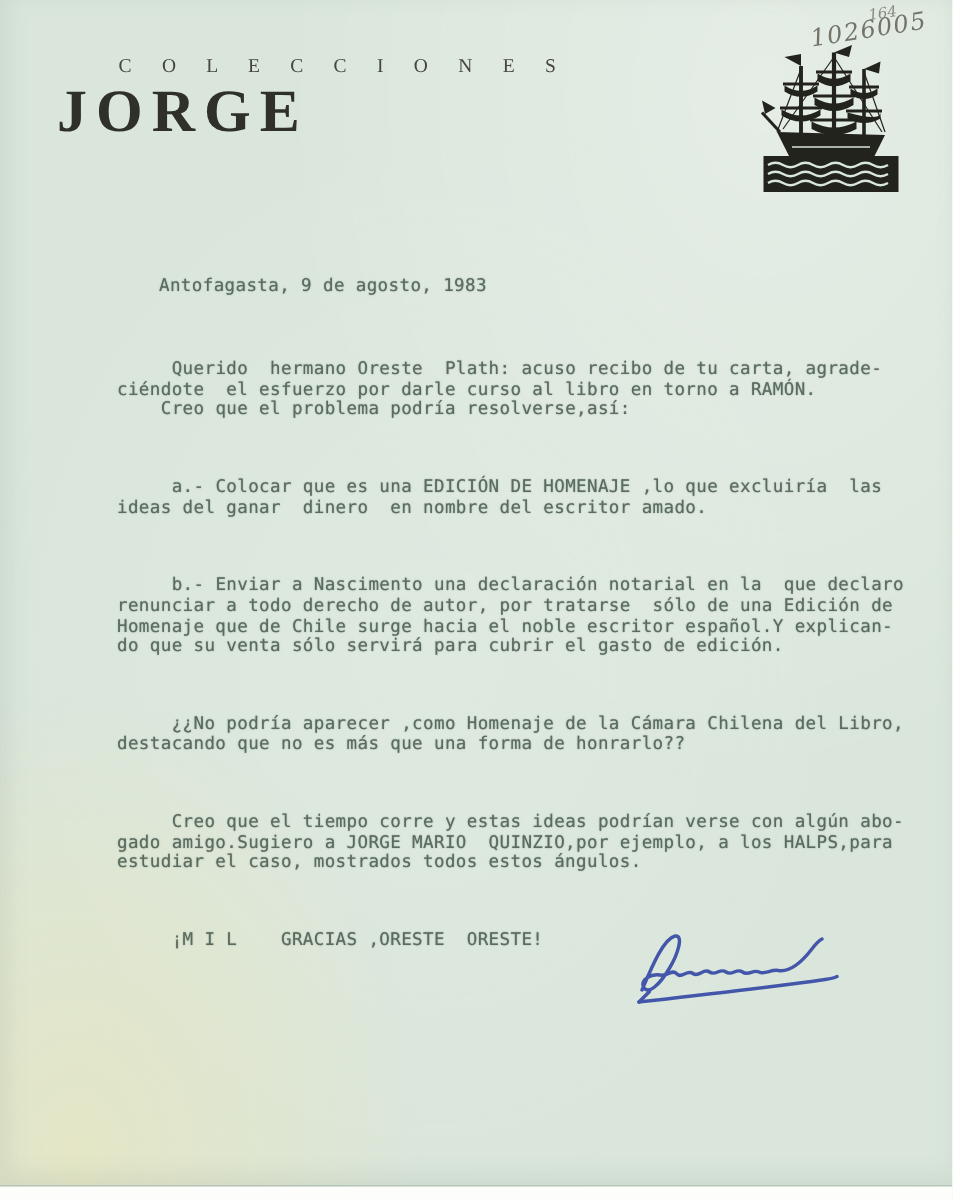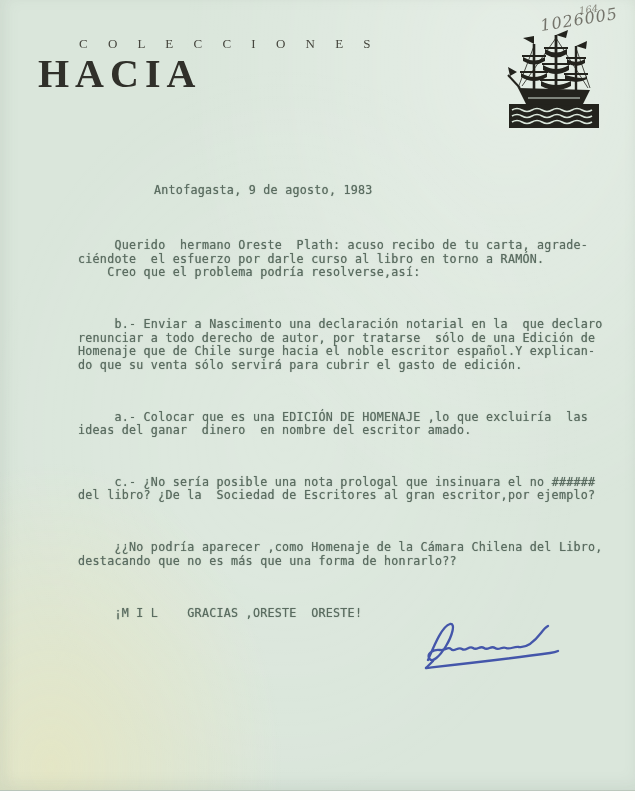--- a/index.html
+++ b/index.html
@@ -46,35 +46,35 @@
     font-size:16px; letter-spacing:1px; color:#73736a; transform:rotate(-9deg);
   }
   .letter-body {
     position:absolute; left:62px; top:157px; width:558px;
     font-family:"DejaVu Sans Mono", monospace;
     font-size:11.7px; line-height:13.6px; letter-spacing:0.25px;
     color:#5a6c60; white-space:pre-wrap;
     text-shadow:0 0 0.9px rgba(90,108,96,0.75);
     filter:blur(0.25px);
   }
-  .date-line { margin:0 0 14px 92px; }
+  .date-line { margin:0 0 14px 44px; }
   .par { margin:0 0 11px 16px; }
   .signature { position:absolute; left:398px; top:616px; }
 </style>
 </head>
 <body>
 
 <div class="scan">
   <div class="paper"></div>
 
   <div class="annot-small">164</div>
   <div class="annot-big">1026005</div>
 
   <div class="collection-label">C O L E C C I O N E S</div>
-  <div class="letterhead-title">HACIA</div>
+  <div class="letterhead-title">JORGE</div>
 
   <div class="ship">
     <svg width="98" height="100" viewBox="0 0 98 100">
       <g stroke="#23231d" fill="#23231d">
         <rect x="3" y="74" width="90" height="24" stroke="none"></rect>
         <path d="M12 58 L84 60 L76 76 L20 74 Z" stroke="none"></path>
         <line x1="14" y1="58" x2="2" y2="45" stroke-width="2"></line>
         <path d="M4 46 l-2 -9 l9 5 z" stroke="none"></path>
         <line x1="28" y1="14" x2="28" y2="60" stroke-width="2.6"></line>
         <line x1="50" y1="5" x2="50" y2="62" stroke-width="2.8"></line>
@@ -108,30 +108,31 @@
         <path d="M22 68 h52" stroke-width="1"></path>
       </g>
     </svg>
   </div>
 
   <div class="letter-body">
     <div class="date-line">Antofagasta, 9 de agosto, 1983</div>
     <div class="par">     Querido  hermano Oreste  Plath: acuso recibo de tu carta, agrade-
 ciéndote  el esfuerzo por darle curso al libro en torno a RAMÓN.
     Creo que el problema podría resolverse,así:</div>
+    <div class="par">     a.- Colocar que es una EDICIÓN DE HOMENAJE ,lo que excluiría  las
+ideas del ganar  dinero  en nombre del escritor amado.</div>
     <div class="par">     b.- Enviar a Nascimento una declaración notarial en la  que declaro
 renunciar a todo derecho de autor, por tratarse  sólo de una Edición de
 Homenaje que de Chile surge hacia el noble escritor español.Y explican-
 do que su venta sólo servirá para cubrir el gasto de edición.</div>
-    <div class="par">     a.- Colocar que es una EDICIÓN DE HOMENAJE ,lo que excluiría  las
-ideas del ganar  dinero  en nombre del escritor amado.</div>
-    <div class="par">     c.- ¿No sería posible una nota prologal que insinuara el no ######
-del libro? ¿De la  Sociedad de Escritores al gran escritor,por ejemplo?</div>
     <div class="par">     ¿¿No podría aparecer ,como Homenaje de la Cámara Chilena del Libro,
 destacando que no es más que una forma de honrarlo??</div>
+    <div class="par">     Creo que el tiempo corre y estas ideas podrían verse con algún abo-
+gado amigo.Sugiero a JORGE MARIO  QUINZIO,por ejemplo, a los HALPS,para
+estudiar el caso, mostrados todos estos ángulos.</div>
     <div class="par">     ¡M I L    GRACIAS ,ORESTE  ORESTE!</div>
     
     
     
   </div>
 
   <div class="signature">
     <svg width="185" height="60" viewBox="0 0 185 60">
       <g fill="none" stroke="#4456aa" stroke-width="2.3" stroke-linecap="round" stroke-linejoin="round">
         <path d="M30 44 C 36 30, 44 10, 52 8 C 58 7, 54 20, 48 30 C 42 40, 34 48, 31 42 C 29 37, 36 33, 42 34 C 47 35, 50 30, 53 33 C 56 37, 60 30, 64 33 C 68 36, 71 29, 75 32 C 79 35, 82 29, 86 32 C 90 35, 93 29, 97 32 C 101 35, 104 30, 108 32 C 112 34, 116 30, 121 31 C 128 32, 136 26, 143 17 C 146 13, 148 11, 150 10"></path>

